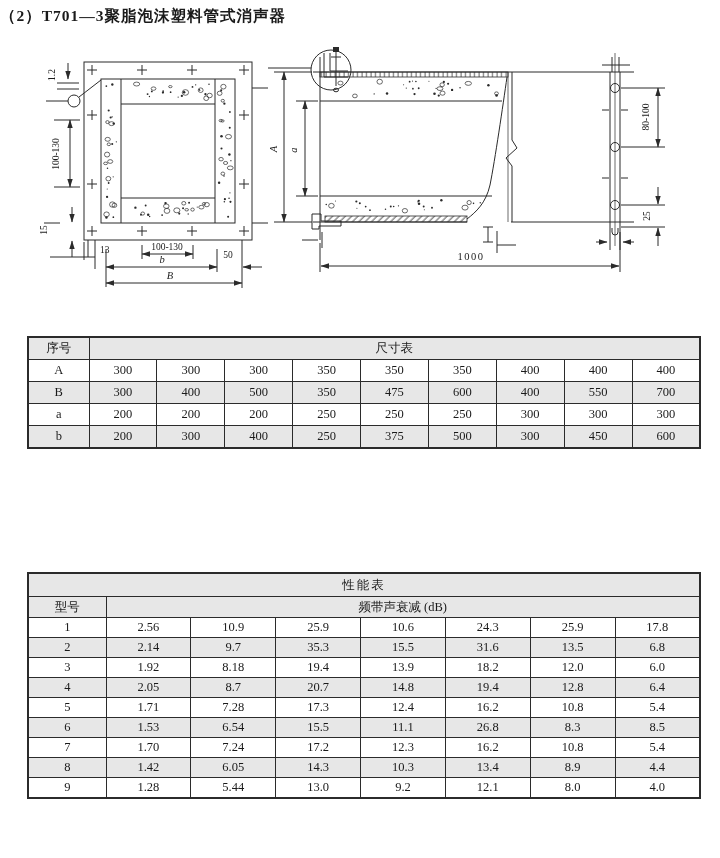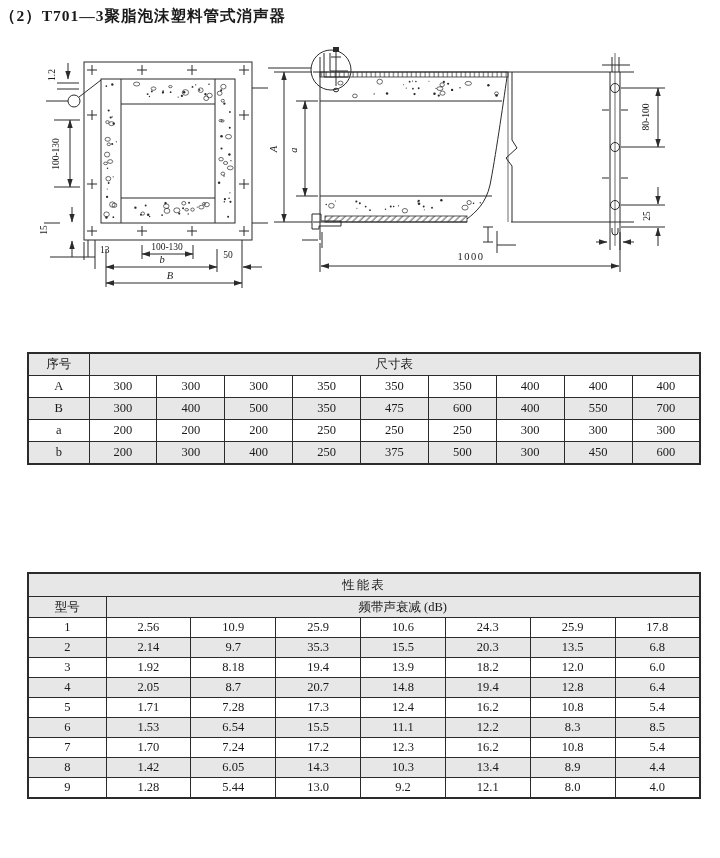--- a/index.html
+++ b/index.html
@@ -9,21 +9,21 @@
              font-size:15.5px;font-weight:bold;letter-spacing:1px;}
   svg.drawing{position:absolute;top:0;left:0;}
   svg .ln{stroke:#2b2b2b;stroke-width:1;fill:none;}
   svg .thin{stroke:#2b2b2b;stroke-width:0.7;fill:none;}
   svg text{font-family:"Liberation Serif","DejaVu Serif",serif;font-size:9.5px;fill:#1a1a1a;}
   svg text.big{font-size:10.5px;letter-spacing:1.5px;}
   svg text.it{font-style:italic;font-size:10.5px;}
   table.doc{position:absolute;left:27px;width:674px;border-collapse:collapse;table-layout:fixed;
             border:2px solid #2b2b2b;text-align:center;font-size:12.5px;}
   table.doc td,table.doc th{border:1px solid #2b2b2b;font-weight:normal;padding:0;line-height:1.15;}
-  .dim-table{top:352px;}
+  .dim-table{top:336px;}
   .dim-table td,.dim-table th{height:21px;}
   .perf-table{top:572px;}
   .perf-table .title-row th{height:22px;font-weight:normal;letter-spacing:2px;}
   .perf-table .freq-row th{height:44px;}
   .freq-cell{white-space:pre-line;}
   .perf-table .model-row th{height:20px;}
   .perf-table tbody td{height:19px;}
   tr.shade{background:#e7e7e7;}
 </style>
 </head>
@@ -435,21 +435,21 @@
           <td>24.3</td>
           <td>25.9</td>
           <td>17.8</td>
         </tr>
         <tr class="shade">
           <td>2</td>
           <td>2.14</td>
           <td>9.7</td>
           <td>35.3</td>
           <td>15.5</td>
-          <td>20.3</td>
+          <td>31.6</td>
           <td>13.5</td>
           <td>6.8</td>
         </tr>
         <tr>
           <td>3</td>
           <td>1.92</td>
           <td>8.18</td>
           <td>19.4</td>
           <td>13.9</td>
           <td>18.2</td>
@@ -475,21 +475,21 @@
           <td>16.2</td>
           <td>10.8</td>
           <td>5.4</td>
         </tr>
         <tr class="shade">
           <td>6</td>
           <td>1.53</td>
           <td>6.54</td>
           <td>15.5</td>
           <td>11.1</td>
-          <td>12.2</td>
+          <td>26.8</td>
           <td>8.3</td>
           <td>8.5</td>
         </tr>
         <tr>
           <td>7</td>
           <td>1.70</td>
           <td>7.24</td>
           <td>17.2</td>
           <td>12.3</td>
           <td>16.2</td>

